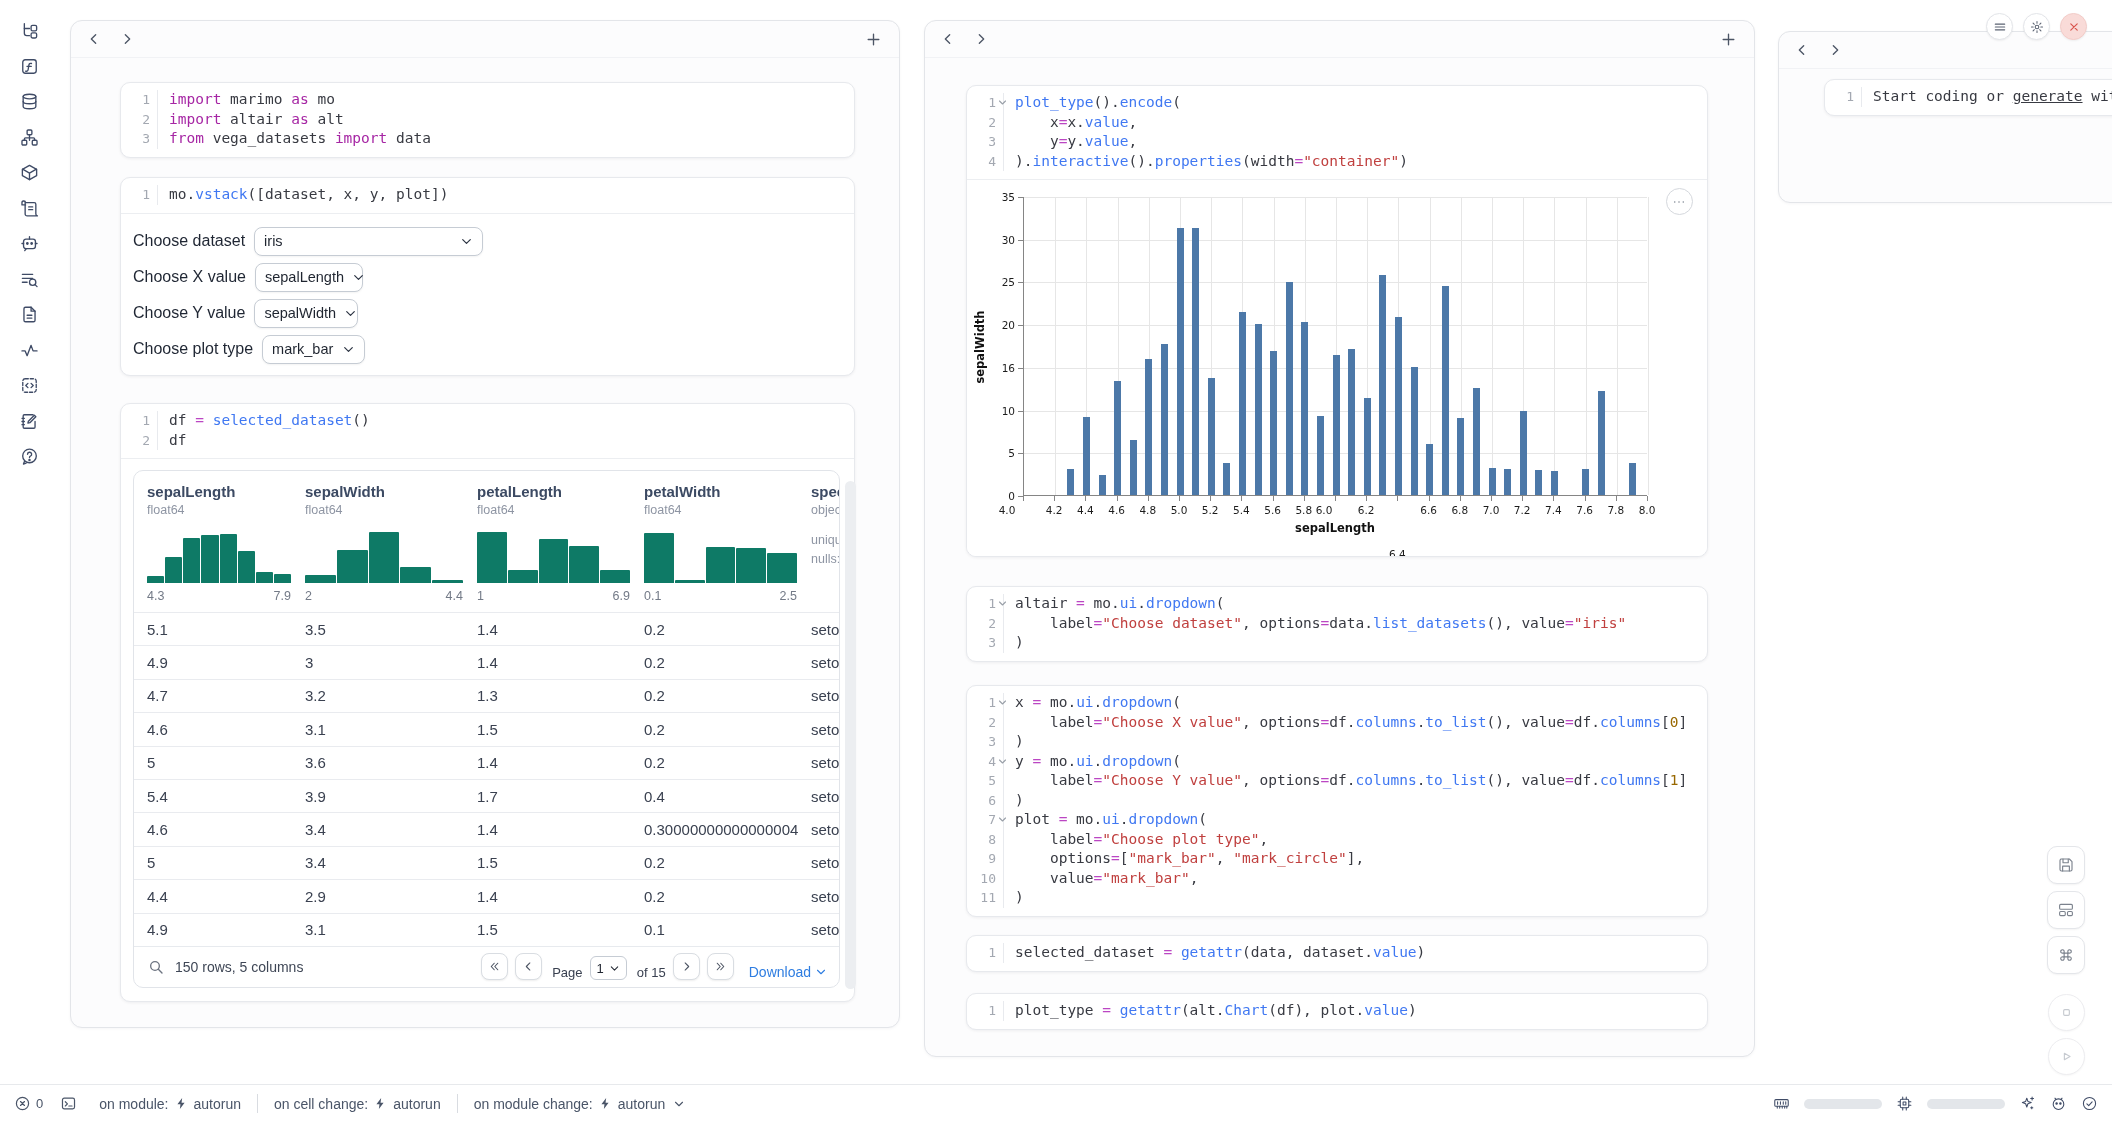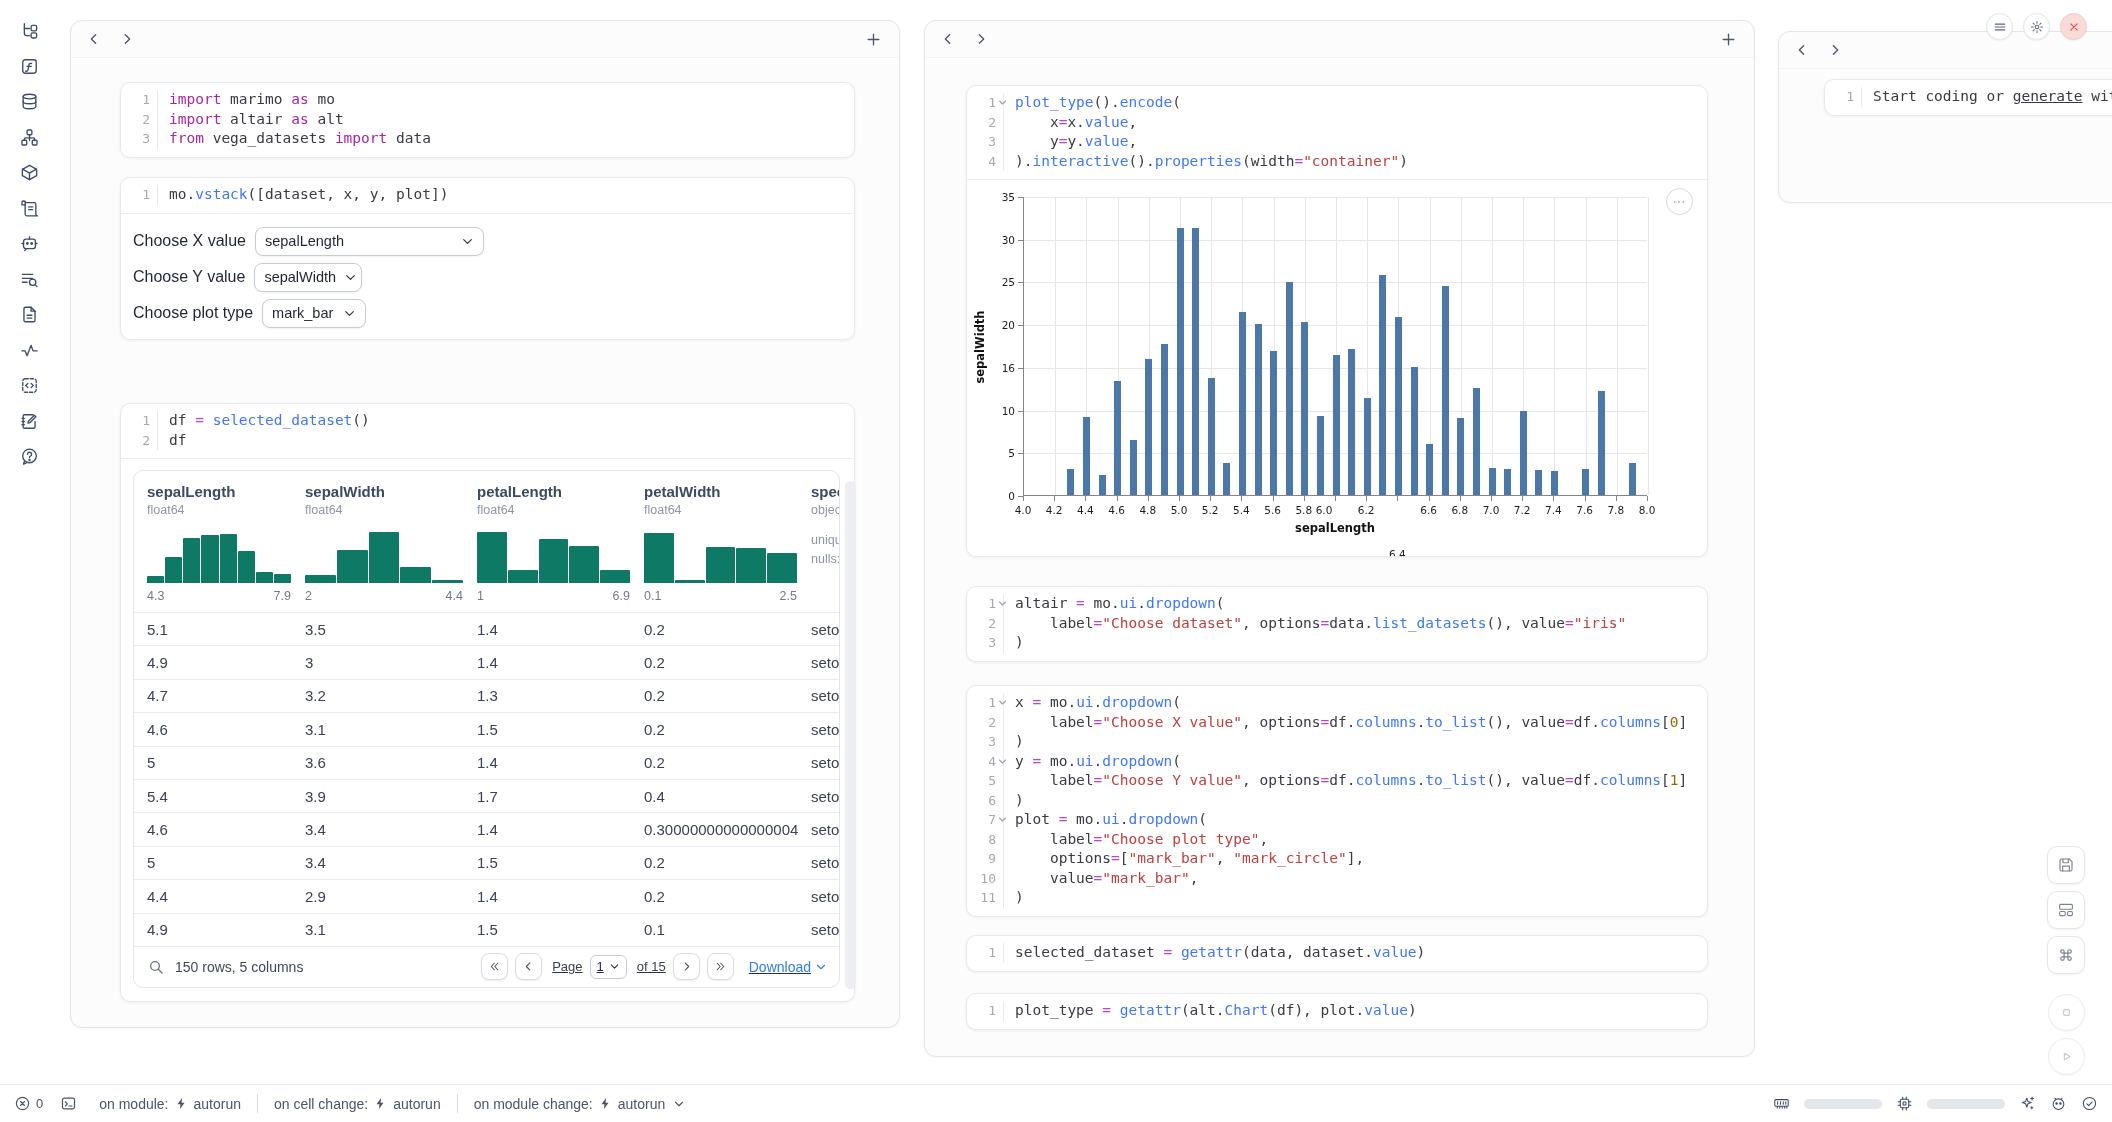--- a/index.html
+++ b/index.html
@@ -68,21 +68,21 @@
   .t-hist .hb { background:#0e7a66; flex:1; border-radius:1px 1px 0 0; }
   .t-range { display:flex; justify-content:space-between; font-size:12.5px; color:#737a87; margin-top:6px; }
   .t-side { margin-top:14px; font-size:12.5px; color:#8e95a3; line-height:19px; white-space:nowrap; }
   .t-row { border-top:1px solid #e9ebef; height:33.4px; align-items:center; padding-left:13px;
     font-size:15px; color:#3a4150; }
   .t-cell { overflow:hidden; white-space:nowrap; padding-right:10px; }
   .t-footer { border-top:1px solid #e7eaee; height:41px; display:flex; align-items:center; padding:0 12px 0 14px; }
   .t-footer .mag { width:16px; height:16px; color:#6c7380; }
   .t-footer .mag svg { width:16px; height:16px; }
   .t-summary { font-size:14px; color:#3f4756; margin-left:11px; }
-  .t-pager { margin-left:auto; display:flex; align-items:center; gap:7px;text-decoration:underline; }
+  .t-pager { margin-left:auto; display:flex; align-items:flex-end; gap:7px; }
   .pg-btn { width:27px; height:27px; border:1px solid #d9dde2; border-radius:8px; background:#fff;
     box-shadow:0 1px 2px rgba(0,0,0,.07); display:flex; align-items:center; justify-content:center;
     color:#4a5261; cursor:pointer; }
   .pg-btn svg { width:13px; height:13px; }
   .pg-label { font-size:13px; color:#394050; margin-left:3px; }
   .pg-select { display:flex; align-items:center; gap:5px; border:1px solid #c6ccd4; border-radius:6px;
     height:24px; padding:0 6px; font-size:13px; color:#1f2530; background:#fff; cursor:pointer; }
   .pg-select svg { width:11px; height:11px; }
   .dl-link { display:flex; align-items:center; gap:4px; color:#2e7de1; font-size:14px; margin-left:8px; cursor:pointer; }
   .dl-link svg { width:12px; height:12px; }
@@ -290,20 +290,31 @@
 
   <div class="cell" style="left:49px; top:156px; width:735px;">
     <div class="codeblock" id="code-vstack">
         <div class="codeline">
           <div class="ln">1</div>
           <div class="src"><span class="tk-d">mo.</span><span class="tk-f">vstack</span><span class="tk-d">([dataset, x, y, plot])</span></div>
         </div>
       </div>
     <div class="cell-divider"></div>
     <div class="out-controls">
+      <div class="ctrl-row">
+        <span>Choose dataset</span>
+        <span class="select">
+          <span>iris</span>
+          <span class="sel-chev">
+              <svg viewBox="0 0 24 24" fill="none" stroke="currentColor" stroke-width="2.2" stroke-linecap="round" stroke-linejoin="round">
+                <path d="M5 8.5l7 7 7-7"></path>
+              </svg>
+            </span>
+        </span>
+      </div>
       <div class="ctrl-row">
         <span>Choose X value</span>
         <span class="select">
           <span>sepalLength</span>
           <span class="sel-chev">
               <svg viewBox="0 0 24 24" fill="none" stroke="currentColor" stroke-width="2.2" stroke-linecap="round" stroke-linejoin="round">
                 <path d="M5 8.5l7 7 7-7"></path>
               </svg>
             </span>
         </span>
@@ -646,21 +657,21 @@
           <div class="bar" style="left: 464.5px; height: 27.3371px; background: rgb(76, 120, 168);"></div>
           <div class="bar" style="left: 480.1px; height: 25.6286px; background: rgb(76, 120, 168);"></div>
           <div class="bar" style="left: 495.7px; height: 83.72px; background: rgb(76, 120, 168);"></div>
           <div class="bar" style="left: 511.3px; height: 24.7743px; background: rgb(76, 120, 168);"></div>
           <div class="bar" style="left: 526.9px; height: 23.92px; background: rgb(76, 120, 168);"></div>
           <div class="bar" style="left: 558.1px; height: 25.6286px; background: rgb(76, 120, 168);"></div>
           <div class="bar" style="left: 573.7px; height: 104.223px; background: rgb(76, 120, 168);"></div>
           <div class="bar" style="left: 604.9px; height: 32.4629px; background: rgb(76, 120, 168);"></div>
         </div>
         <div class="tick-x" style="left: 56px;"></div>
-        <div class="xlabel" style="left: 56px;">4.0</div>
+        <div class="xlabel" style="left: 40px;">4.0</div>
         <div class="tick-x" style="left: 87.2px;"></div>
         <div class="xlabel" style="left: 87.2px;">4.2</div>
         <div class="tick-x" style="left: 118.4px;"></div>
         <div class="xlabel" style="left: 118.4px;">4.4</div>
         <div class="tick-x" style="left: 149.6px;"></div>
         <div class="xlabel" style="left: 149.6px;">4.6</div>
         <div class="tick-x" style="left: 180.8px;"></div>
         <div class="xlabel" style="left: 180.8px;">4.8</div>
         <div class="tick-x" style="left: 212px;"></div>
         <div class="xlabel" style="left: 212px;">5.0</div>

